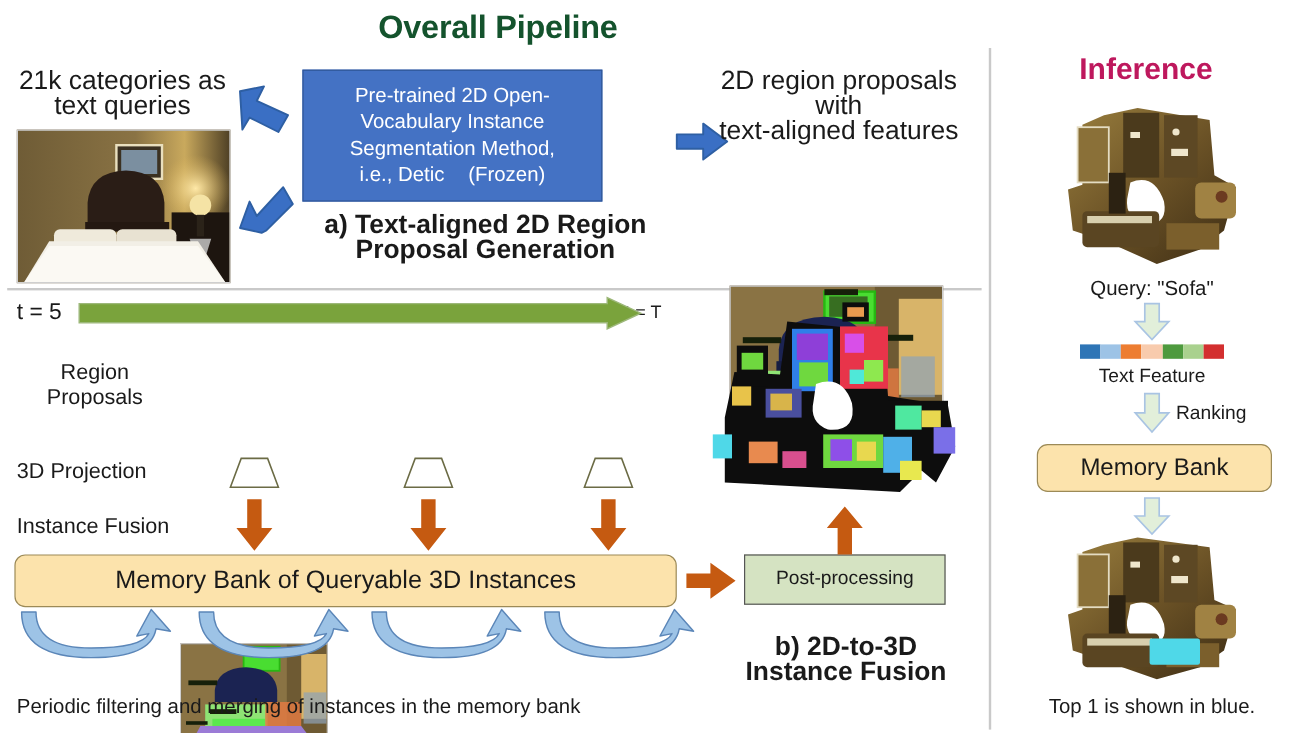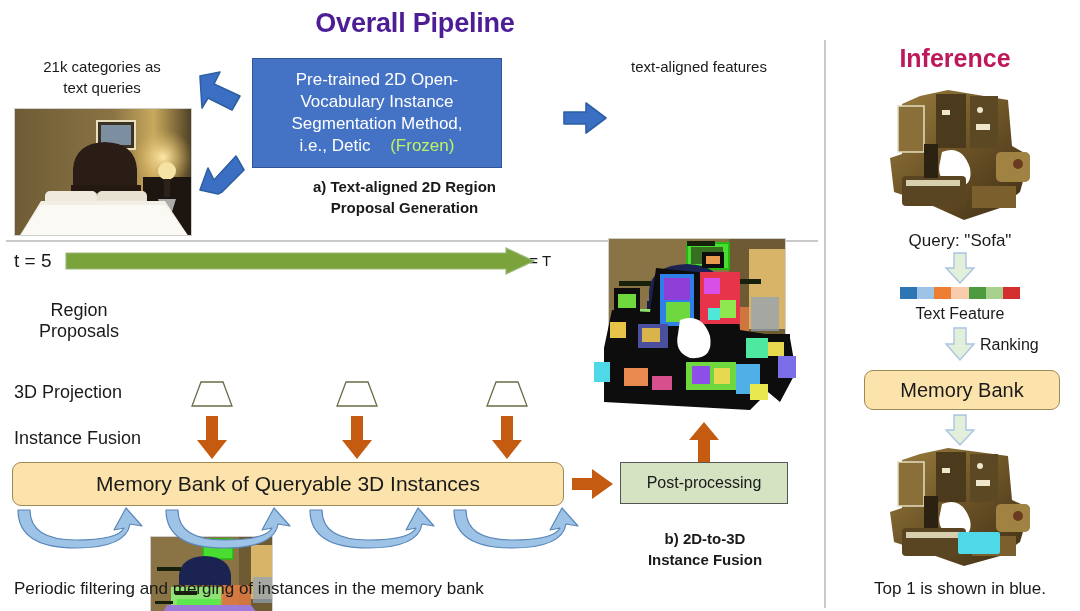--- a/index.html
+++ b/index.html
@@ -20,52 +20,52 @@
   }
   .abs { position: absolute; }
   .ctr { text-align: center; }
 
   
   #page-title {
     left: 0; top: 8px; width: 830px;
     font-size: 27px;
     font-weight: bold;
     letter-spacing: -0.2px;
-    color: #4c1d95;
+    color: #14532d;
   }
   #inference-title {
     left: 830px; top: 44px; width: 250px;
     font-size: 25px;
     font-weight: bold;
     color: #be185d;
   }
 
   
   .label {
-    font-size: 15px;
+    font-size: 22px;
     line-height: 21px;
     color: #1a1a1a;
   }
   .label-bold { font-weight: bold; }
 
   
   .blue-box {
     background: #4472C4;
     border: 1.5px solid #2F5597;
     color: #ffffff;
     font-size: 17px;
     line-height: 22px;
     display: flex;
     align-items: center;
     justify-content: center;
     text-align: center;
     padding: 4px 6px;
     box-sizing: border-box;
   }
-  .frozen { color: #bef264; margin-left: 15px; }
+  .frozen { color: #ffffff; margin-left: 15px; }
 
   .yellow-box {
     background: #FCE3AC;
     border: 1.5px solid #9C8A57;
     border-radius: 9px;
     display: flex;
     align-items: center;
     justify-content: center;
     text-align: center;
     box-sizing: border-box;
@@ -179,20 +179,21 @@
     <div>Proposal Generation</div>
   </div>
 
   <div class="abs" style="left:562px; top:100px; width:48px; height:36px;">
     <svg width="48" height="36" viewBox="0 0 48 36">
       <path d="M2 12 L24 12 L24 3 L44 18 L24 33 L24 24 L2 24 Z" fill="#3A6FC4" stroke="#2E5FA3" stroke-width="1.6" stroke-linejoin="round"></path>
     </svg>
   </div>
 
   <div class="abs ctr label" style="left:584px; top:56px; width:230px;">
+    <div>2D region proposals with</div>
     <div>text-aligned features</div>
   </div>
 
   <div class="abs photo" style="left:608px; top:110px; width:178px; height:128px;">
     <svg width="178" height="128" viewBox="0 0 178 128">
       <rect x="0" y="0" width="178" height="128" fill="#8a7344"></rect>
       <rect x="120" y="0" width="58" height="128" fill="#6e5a33"></rect>
       <rect x="140" y="10" width="38" height="80" fill="#d8b469"></rect>
       <rect x="78" y="4" width="42" height="26" fill="#3ef02e" opacity="0.85" stroke="#17c40a" stroke-width="2"></rect>
       <rect x="82" y="8" width="32" height="17" fill="#2b2417" opacity="0.6"></rect>

